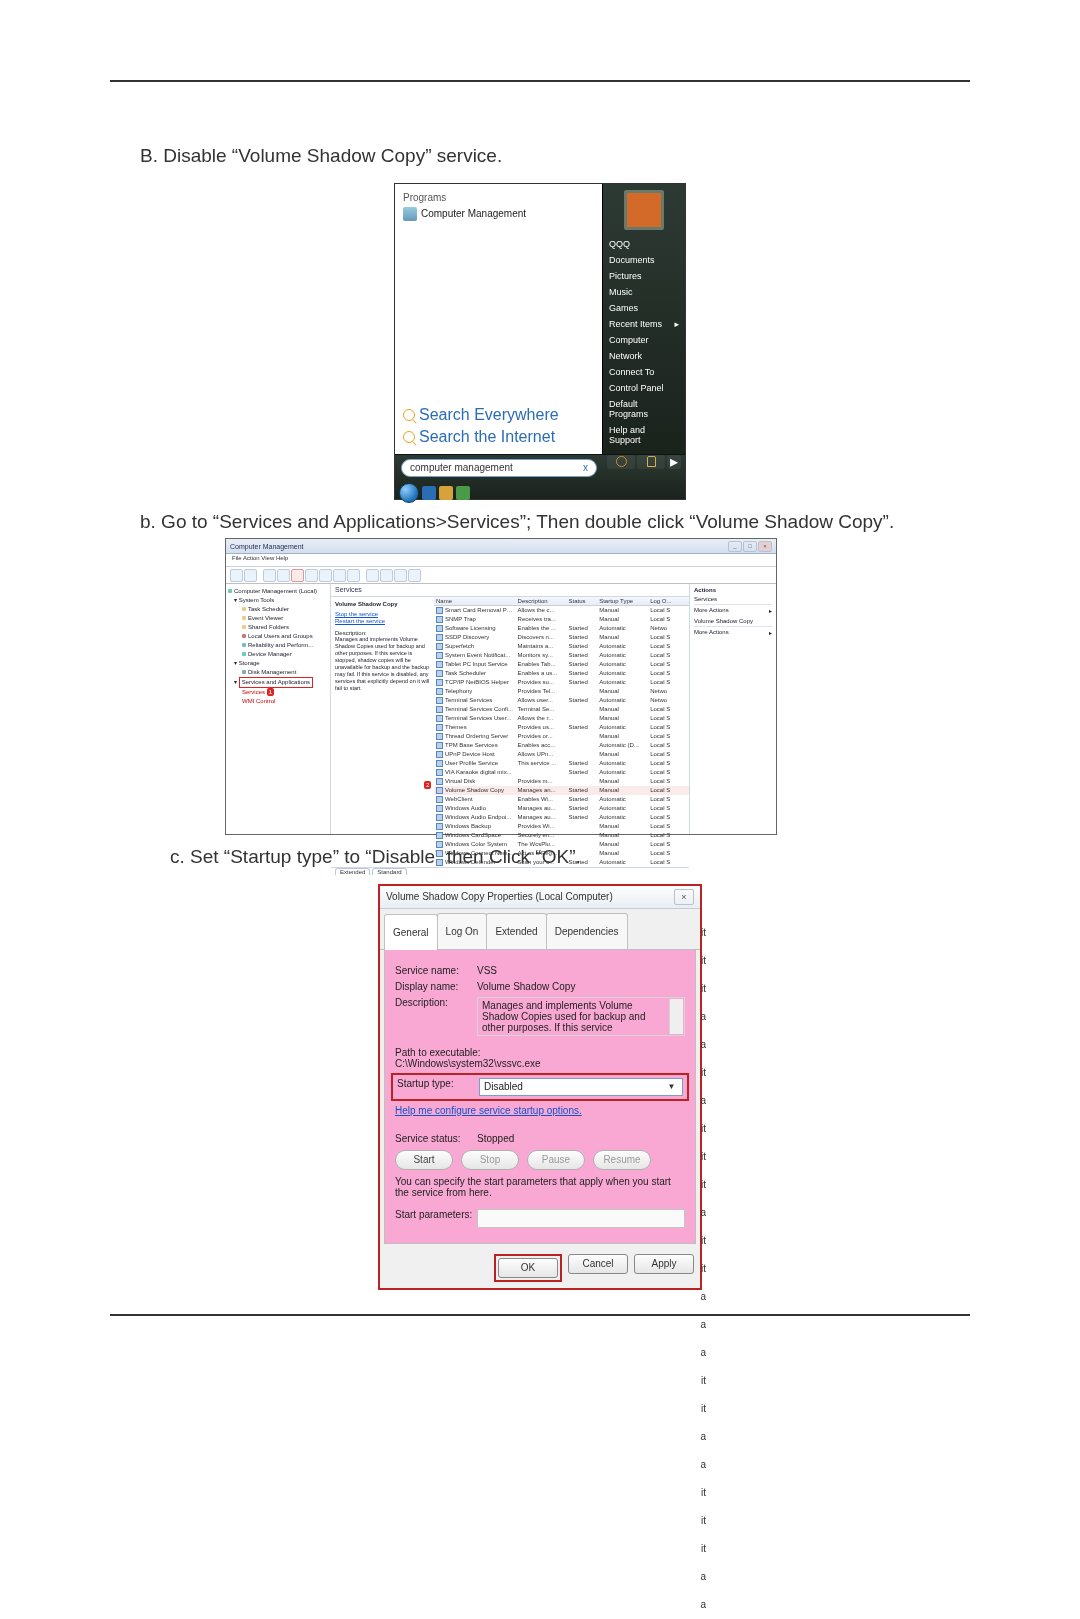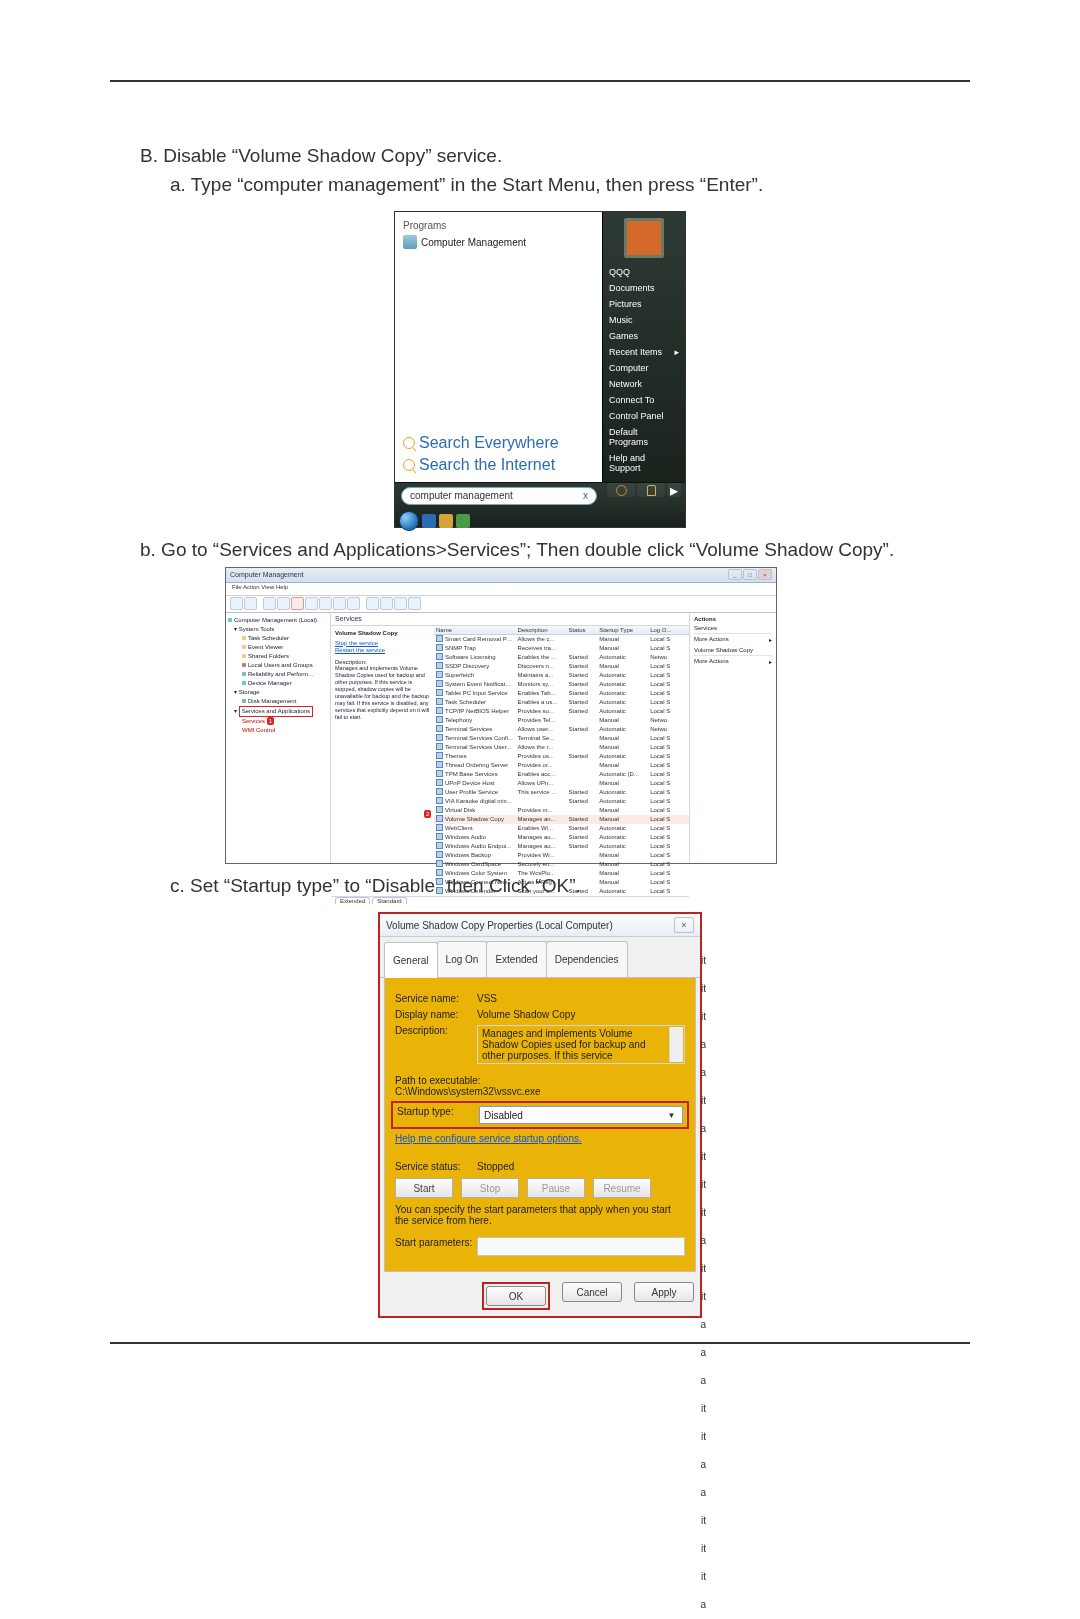--- a/index.html
+++ b/index.html
@@ -157,61 +157,60 @@
     position: relative;
   }
   .fig3 .title {
     height: 22px; background: linear-gradient(#fdfdfd,#e9edf3); border-bottom: 1px solid #c3cdd9;
     display: flex; align-items: center; padding: 0 6px; font-size: 10px; color: #333; justify-content: space-between;
   }
   .close-x { width: 18px; height: 14px; border: 1px solid #b7c3d1; border-radius: 2px; display: flex; align-items: center; justify-content: center; font-size: 9px; color: #555; }
   .tabs { display: flex; font-size: 10px; border-bottom: 1px solid #c0c0c0; padding: 4px 4px 0 4px; gap: 0; }
   .tab { border: 1px solid #c0c0c0; border-bottom: none; padding: 12px 8px; background: #f7f7f7; border-radius: 3px 3px 0 0; margin-right: -1px; }
   .tab.active { background: #fff; position: relative; top: 1px; }
-  .panel { background: #eab308; margin: 0 4px 4px 4px; padding: 10px 10px; border: 1px solid #c0c0c0; border-top: none; font-size: 10px; color: #222; }
+  .panel { background: #f9a8d4; margin: 0 4px 4px 4px; padding: 10px 10px; border: 1px solid #c0c0c0; border-top: none; font-size: 10px; color: #222; }
   .panel .row { display: flex; margin: 5px 0; }
   .panel .lbl { width: 82px; flex-shrink: 0; }
   .panel .val { flex: 1; }
   .desc-box { flex: 1; border: 1px solid #d4d4d4; padding: 2px 18px 2px 4px; position: relative; min-height: 24px; }
   .desc-scroll { position: absolute; right: 1px; top: 1px; bottom: 1px; width: 13px; background: #efefef; border-left: 1px solid #d4d4d4; }
   .select {
     flex: 1; border: 1px solid #7a9ccf; background: #fff; height: 16px; display: flex; align-items: center; justify-content: space-between; padding: 0 4px;
   }
   .select .arrow { width: 13px; text-align: center; color: #333; font-size: 8px; }
   .redrow { border: 2px solid #b22; padding: 3px 4px; margin: 4px -4px; }
   .panel a { color: #15c; text-decoration: underline; font-size: 10px; text-align: right; }
   .panel .sep { height: 6px; }
   .btnrow { display: flex; gap: 8px; margin: 6px 0; }
   .btn {
-    width: 56px; height: 18px; border: 1px solid #b0b0b0; border-radius: 0;
+    width: 56px; height: 18px; border: 1px solid #b0b0b0; border-radius: 10px;
     background: linear-gradient(#fdfdfd,#e6e6e6); font-size: 10px; display: flex; align-items: center; justify-content: center; color: #444;
   }
   .btn.dis { color: #9a9a9a; }
   .panel input.param { flex: 1; border: 1px solid #c4c4c4; height: 15px; background: #fafafa; }
-  .dlg-btns { display: flex; justify-content: flex-end; gap: 12px; padding: 6px; }
+  .dlg-btns { display: flex; justify-content: flex-end; gap: 6px; padding: 6px; }
   .ok-wrap { border: 2px solid #b22; padding: 2px; }
   .dlg-btn { width: 58px; height: 18px; border: 1px solid #888; border-radius: 3px; background: linear-gradient(#fdfdfd,#e6e6e6); font-size: 10px; display: flex; align-items: center; justify-content: center; }
   .side-a { position: absolute; right: -6px; top: 40px; font-size: 10px; color: #333; display: flex; flex-direction: column; gap: 15px; text-align: right; }
   .side-a span { margin: 1px 0; }
   .hr-bot {
     border: none;
     border-top: 2px solid #333;
     margin: 24px 0 0 0;
   }
   .page-no { text-align: center; font-size: 18px; margin-top: 8px; }
 </style>
 </head>
 <body>
 
 <div class="page">
   <hr class="hr-top">
 
   <div class="instr">
     <div class="b">B. Disable “Volume Shadow Copy” service.</div>
-    <div class="a1">a. Type “computer management” in the Start Menu, then press “Enter”.</div>
   </div>
 
   <div class="fig1">
     <div class="fig1-top">
       <div class="fig1-left">
         <div class="hdr">Programs</div>
         <div class="prog">
           <span class="tb-ico" style="background:linear-gradient(#9cd,#69b);"></span>
           <span>Computer Management</span>
         </div>

